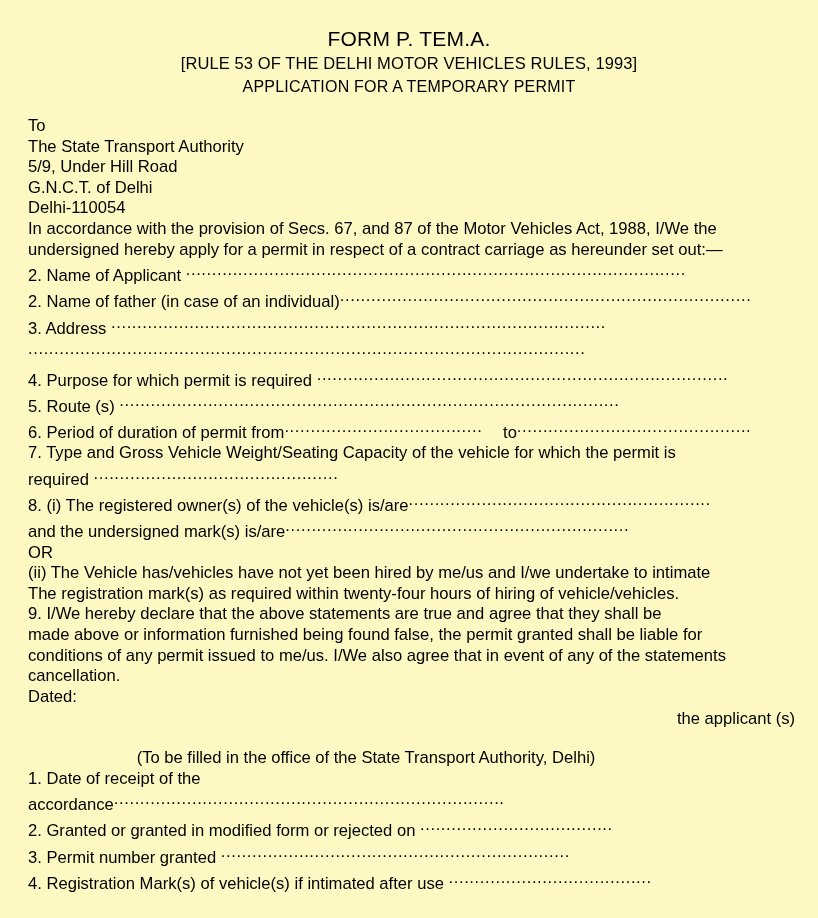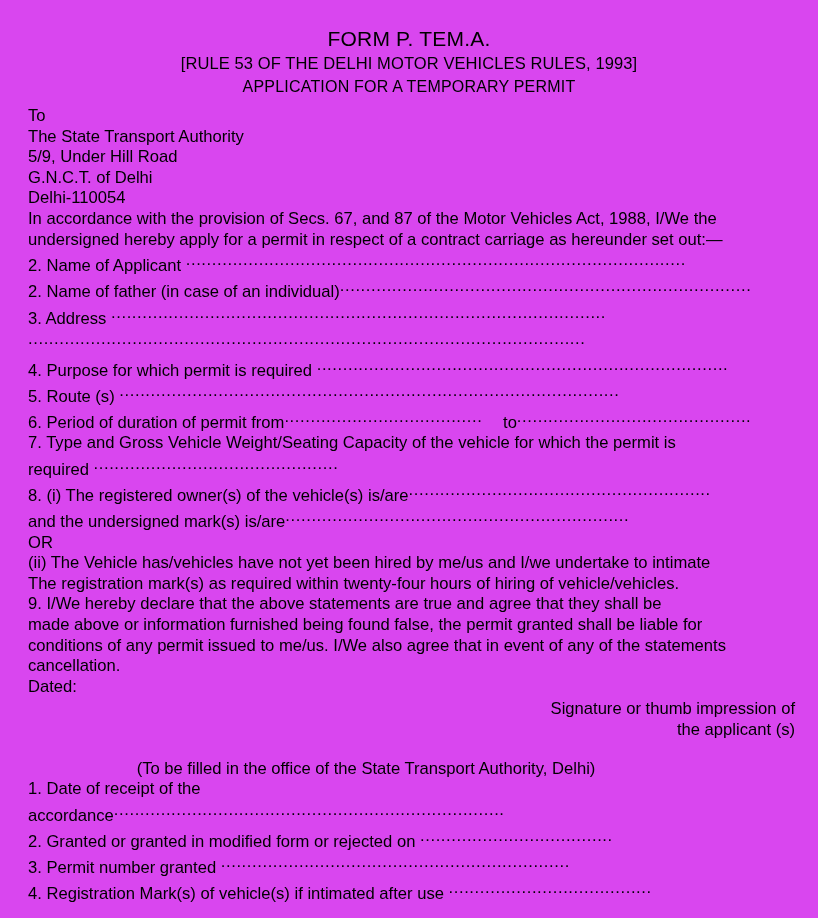--- a/index.html
+++ b/index.html
@@ -14,21 +14,21 @@
     color: #000000;
     overflow: hidden;
     position: relative;
   }
   .page {
     width: 818px;
     height: 918px;
     position: relative;
     box-sizing: border-box;
     padding: 0;
-    background: #d946ef;
+    background: #fef9c3;
   }
 
   
   .header {
     text-align: center;
     padding-top: 26px;
   }
   .form-title {
     font-size: 21px;
     line-height: 26px;
@@ -43,21 +43,21 @@
   }
   .app-title {
     font-size: 16px;
     line-height: 26px;
     letter-spacing: 0.2px;
     white-space: nowrap;
   }
 
   
   .body-block {
-    margin-top: 6px;
+    margin-top: 16px;
     padding-left: 28px;
     padding-right: 22px;
     font-size: 16.6px;
     line-height: 20.6px;
   }
   .line {
     white-space: nowrap;
     overflow: hidden;
   }
 
@@ -168,21 +168,20 @@
 
     <div class="line">9. I/We hereby declare that the above statements are true and agree that they shall be</div>
     <div class="line">made above or information furnished being found false, the permit granted shall be liable for</div>
     <div class="line">conditions of any permit issued to me/us. I/We also agree that in event of any of the statements</div>
     <div class="line">cancellation.</div>
 
     <div class="line">Dated:</div>
   </div>
 
   <div class="sig-block">
-    <div>Signature or thumb impression of</div>
     <div>the applicant (s)</div>
   </div>
 
   <div class="office-head">(To be filled in the office of the State Transport Authority, Delhi)</div>
 
   <div class="body-block" style="margin-top:0">
     <div class="line">1. Date of receipt of the</div>
     <div class="line">
       <span>accordance</span><span class="fill" style="width:536px">...........................................................................</span>
     </div>

